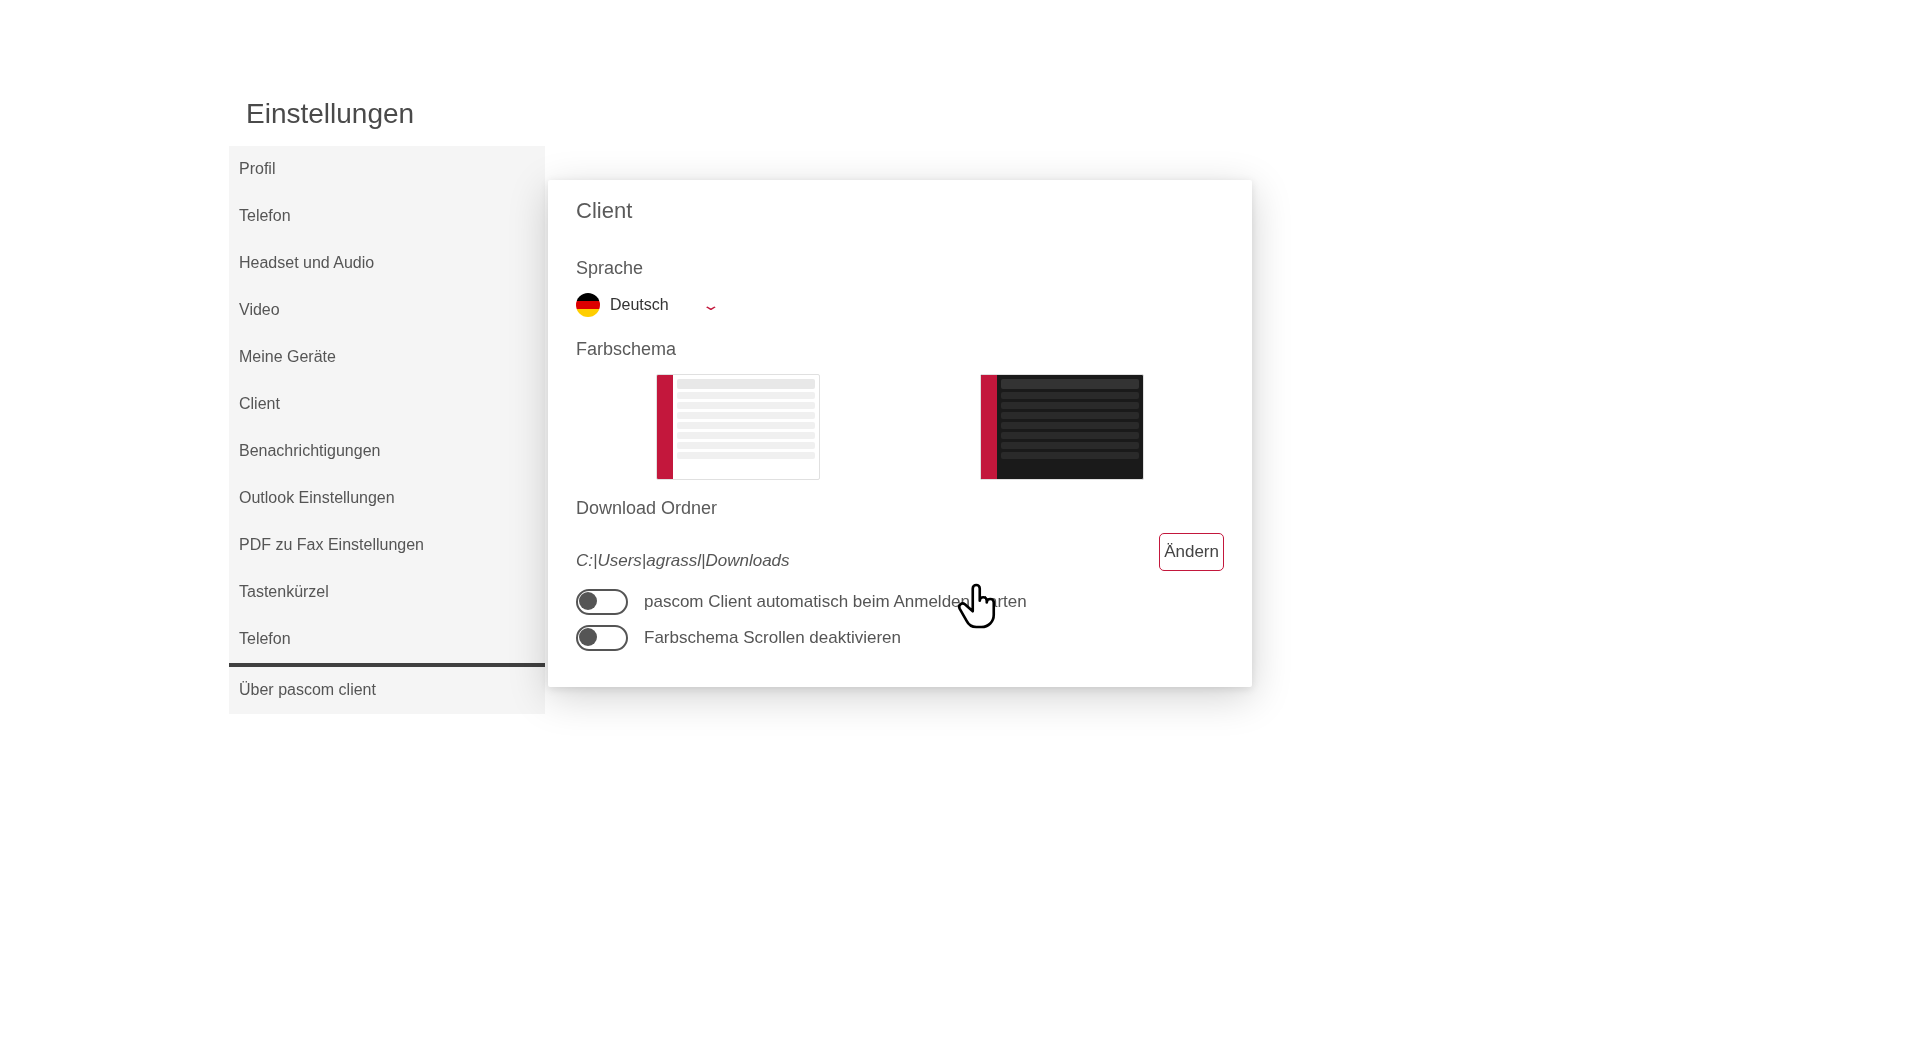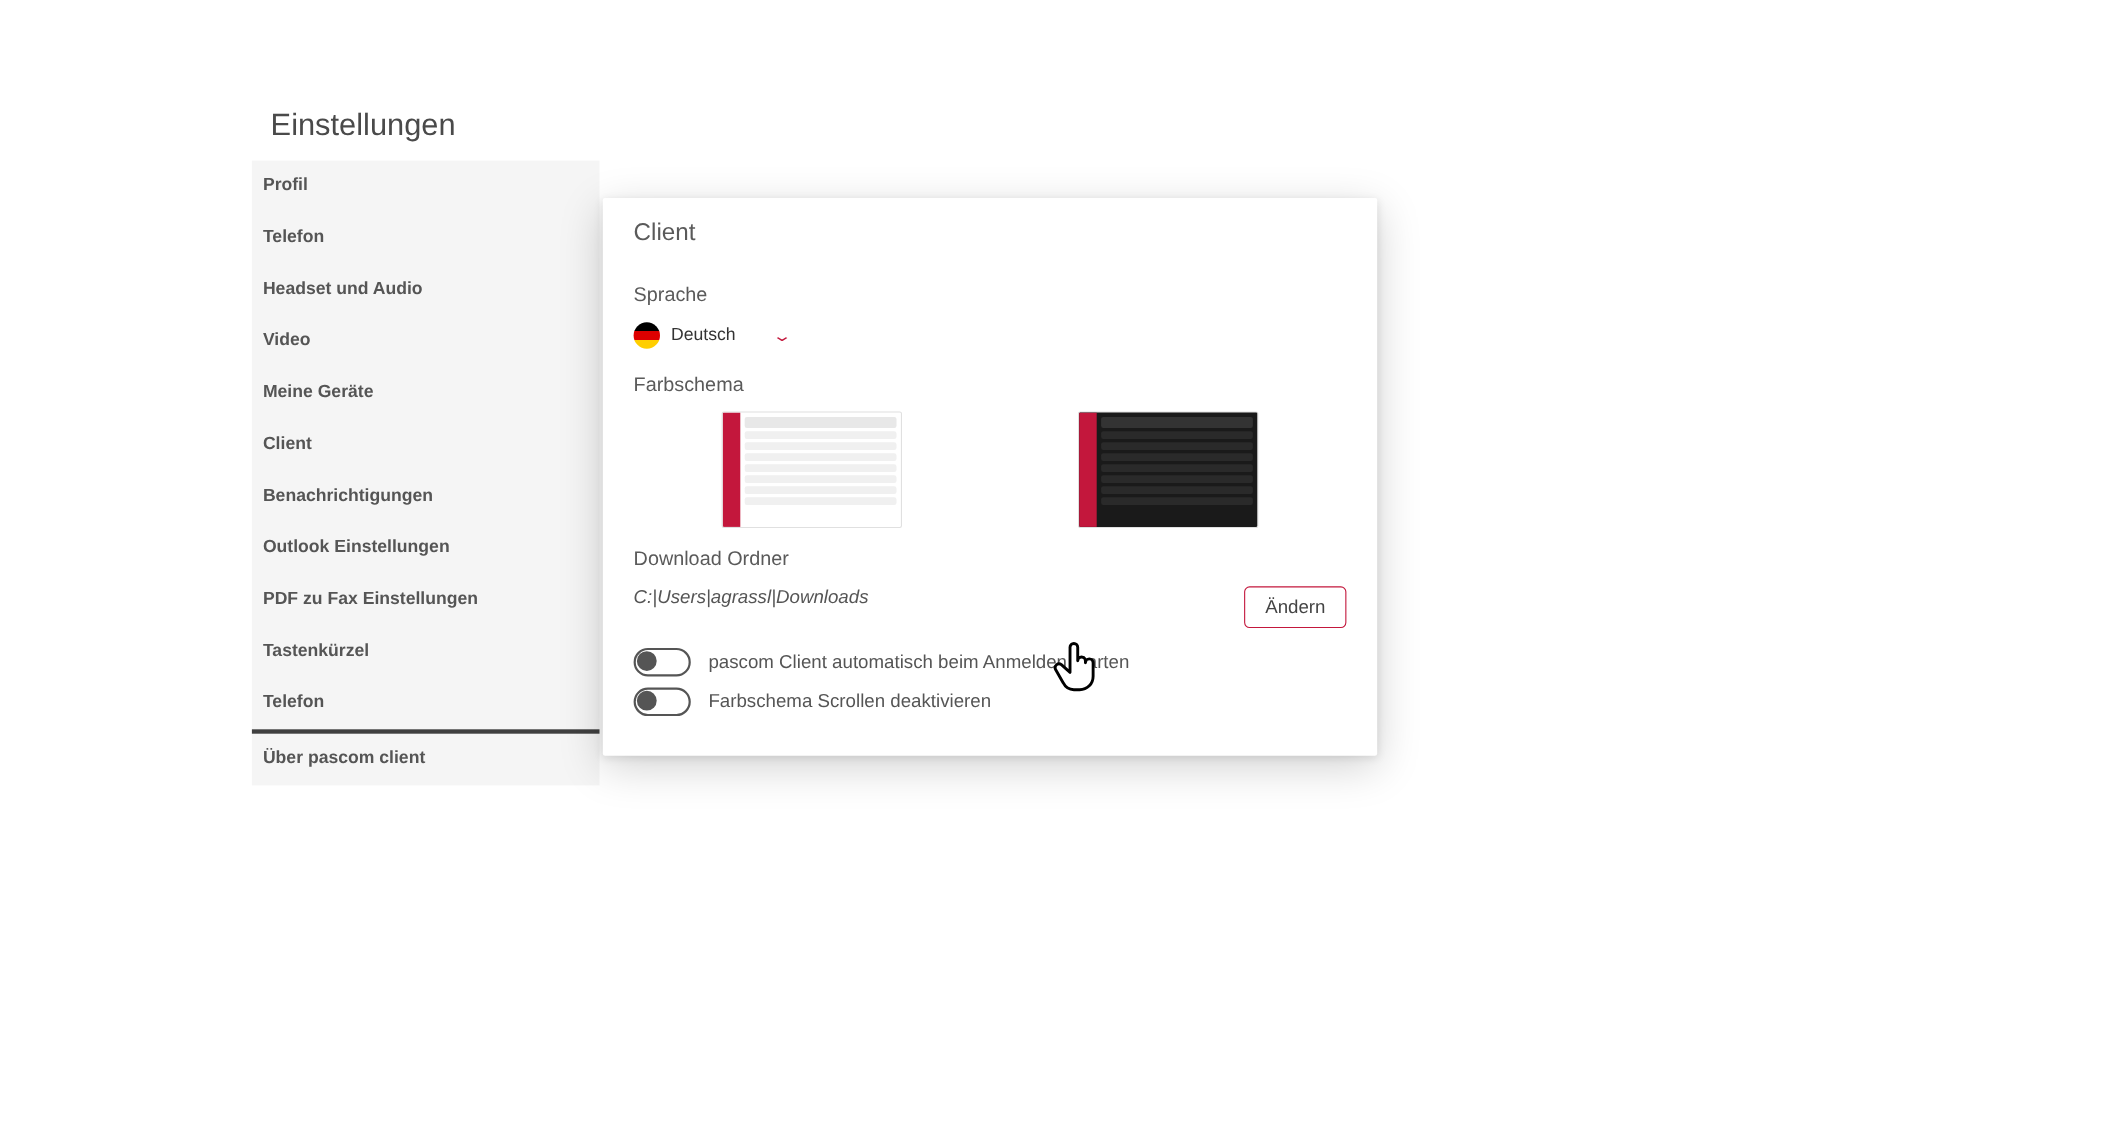--- a/index.html
+++ b/index.html
@@ -25,21 +25,20 @@
     top: 146px;
     width: 316px;
     background: #f5f5f5;
   }
   .sidebar-item {
     padding: 14px 8px 14px 10px;
     font-size: 16px;
     color: #555;
     cursor: pointer;
     border-bottom: 1px solid transparent;
-    font-weight: bold;
   }
   .sidebar-divider {
     border-top: 4px solid #404040;
   }
   .card {
     position: absolute;
     left: 548px;
     top: 180px;
     width: 704px;
     background: #fff;
@@ -98,34 +97,34 @@
   .thumb .hdr { height: 10px; border-radius: 2px; }
   .thumb .row { height: 7px; border-radius: 2px; }
   .thumb.light { background: #fff; }
   .thumb.light .hdr { background: #e8e8e8; }
   .thumb.light .row { background: #f0f0f0; }
   .thumb.dark { background: #1a1a1a; }
   .thumb.dark .hdr { background: #333; }
   .thumb.dark .row { background: #2a2a2a; }
   .folder-row {
     display: flex;
-    align-items: flex-start;
+    align-items: flex-end;
     justify-content: space-between;
     margin-bottom: 18px;
   }
   .folder-path {
     font-style: italic;
     color: #555;
     font-size: 17px;
   }
   .btn-change {
     border: 1.5px solid #c3173c;
     color: #444;
     background: #fff;
-    padding: 8px 18px;
+    padding: 8px 4px;
     font-size: 17px;
     border-radius: 5px;
     cursor: pointer;
   }
   .toggle-row {
     display: flex;
     align-items: center;
     gap: 16px;
     margin-top: 10px;
     margin-bottom: 8px;

